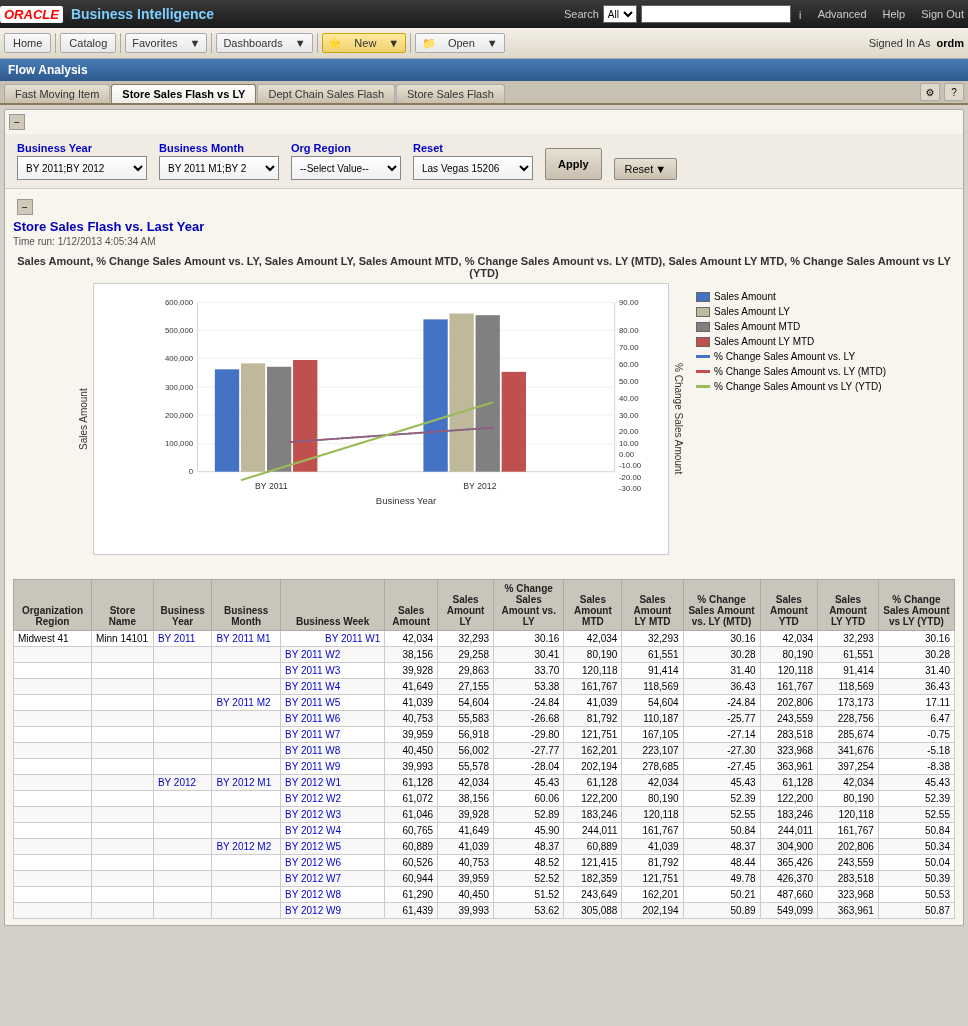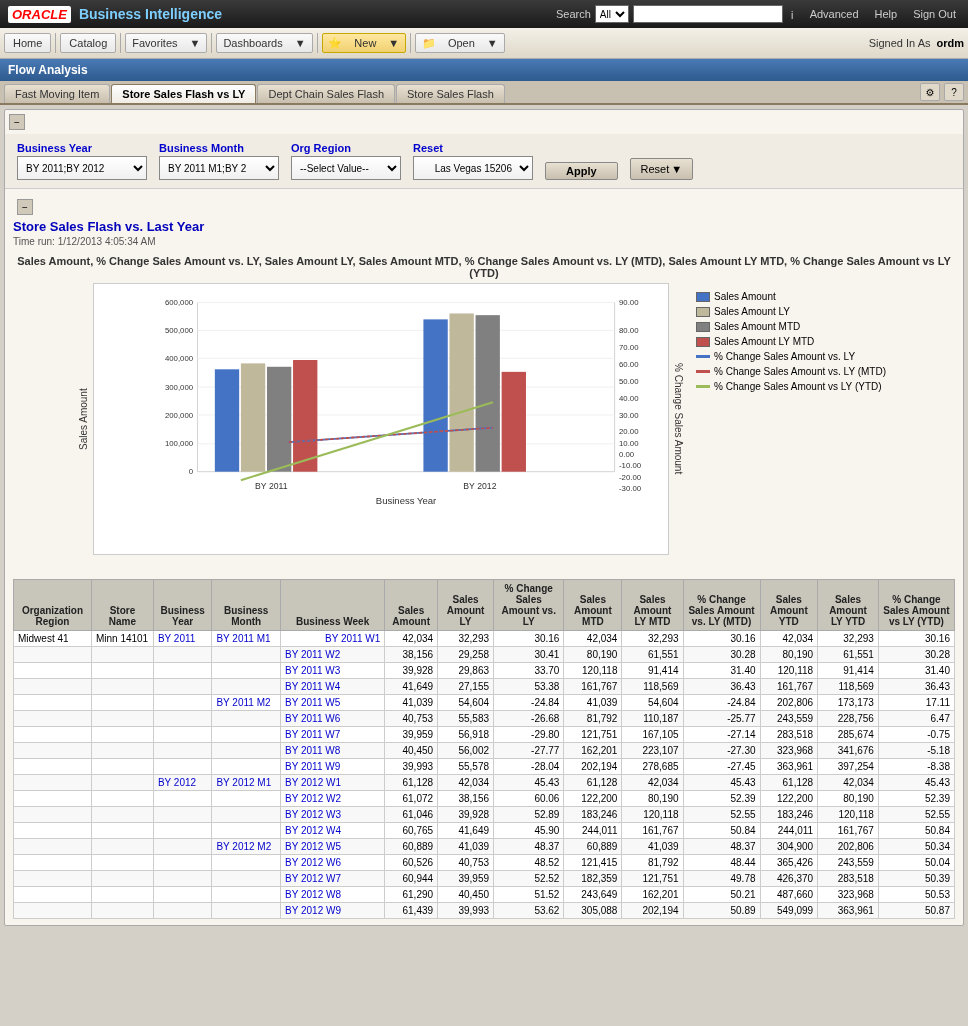--- a/index.html
+++ b/index.html
@@ -4,21 +4,21 @@
   <style>
     * { box-sizing: border-box; margin: 0; padding: 0; }
     body { font-family: Arial, sans-serif; font-size: 11px; background: #d4d0c8; }
 
     
     .top-bar {
       background: linear-gradient(to bottom, #3a3a3a, #1a1a1a);
       height: 28px;
       display: flex;
       align-items: center;
-      padding: 0 8px;
+      padding: 0 0;
       gap: 8px;
     }
     .oracle-logo {
       color: #f00;
       font-weight: bold;
       font-size: 13px;
       font-style: italic;
       background: #fff;
       padding: 1px 4px;
       border-radius: 2px;
@@ -183,22 +183,22 @@
     }
     .filter-select {
       height: 24px;
       font-size: 10px;
       border: 1px solid #888;
       background: linear-gradient(to bottom, #fff, #f0f0f0);
       padding: 1px 4px;
       min-width: 100px;
     }
     .apply-btn {
-      height: 18px;
-      padding: 0 20px;
+      height: 32px;
+      padding: 0 12px;
       font-size: 11px;
       background: linear-gradient(to bottom, #e8e0d0, #c8bfaf);
       border: 1px solid #888;
       border-radius: 2px;
       cursor: pointer;
       font-weight: bold;
     }
     .reset-btn {
       height: 22px;
       padding: 0 10px;
@@ -420,21 +420,21 @@
         </select>
       </div>
       <div class="filter-group">
         <label class="filter-label">Org Region</label>
         <select class="filter-select" style="min-width:110px;">
           <option>--Select Value--</option>
         </select>
       </div>
       <div class="filter-group">
         <label class="filter-label">Reset</label>
-        <select class="filter-select" style="min-width:120px;text-align:right;">
+        <select class="filter-select" style="min-width:120px;">
           <option>Las Vegas 15206</option>
         </select>
       </div>
       <button class="apply-btn">Apply</button>
       <button class="reset-btn">
         <span>Reset</span>
         <span>▼</span>
       </button>
     </div>
   </div>

